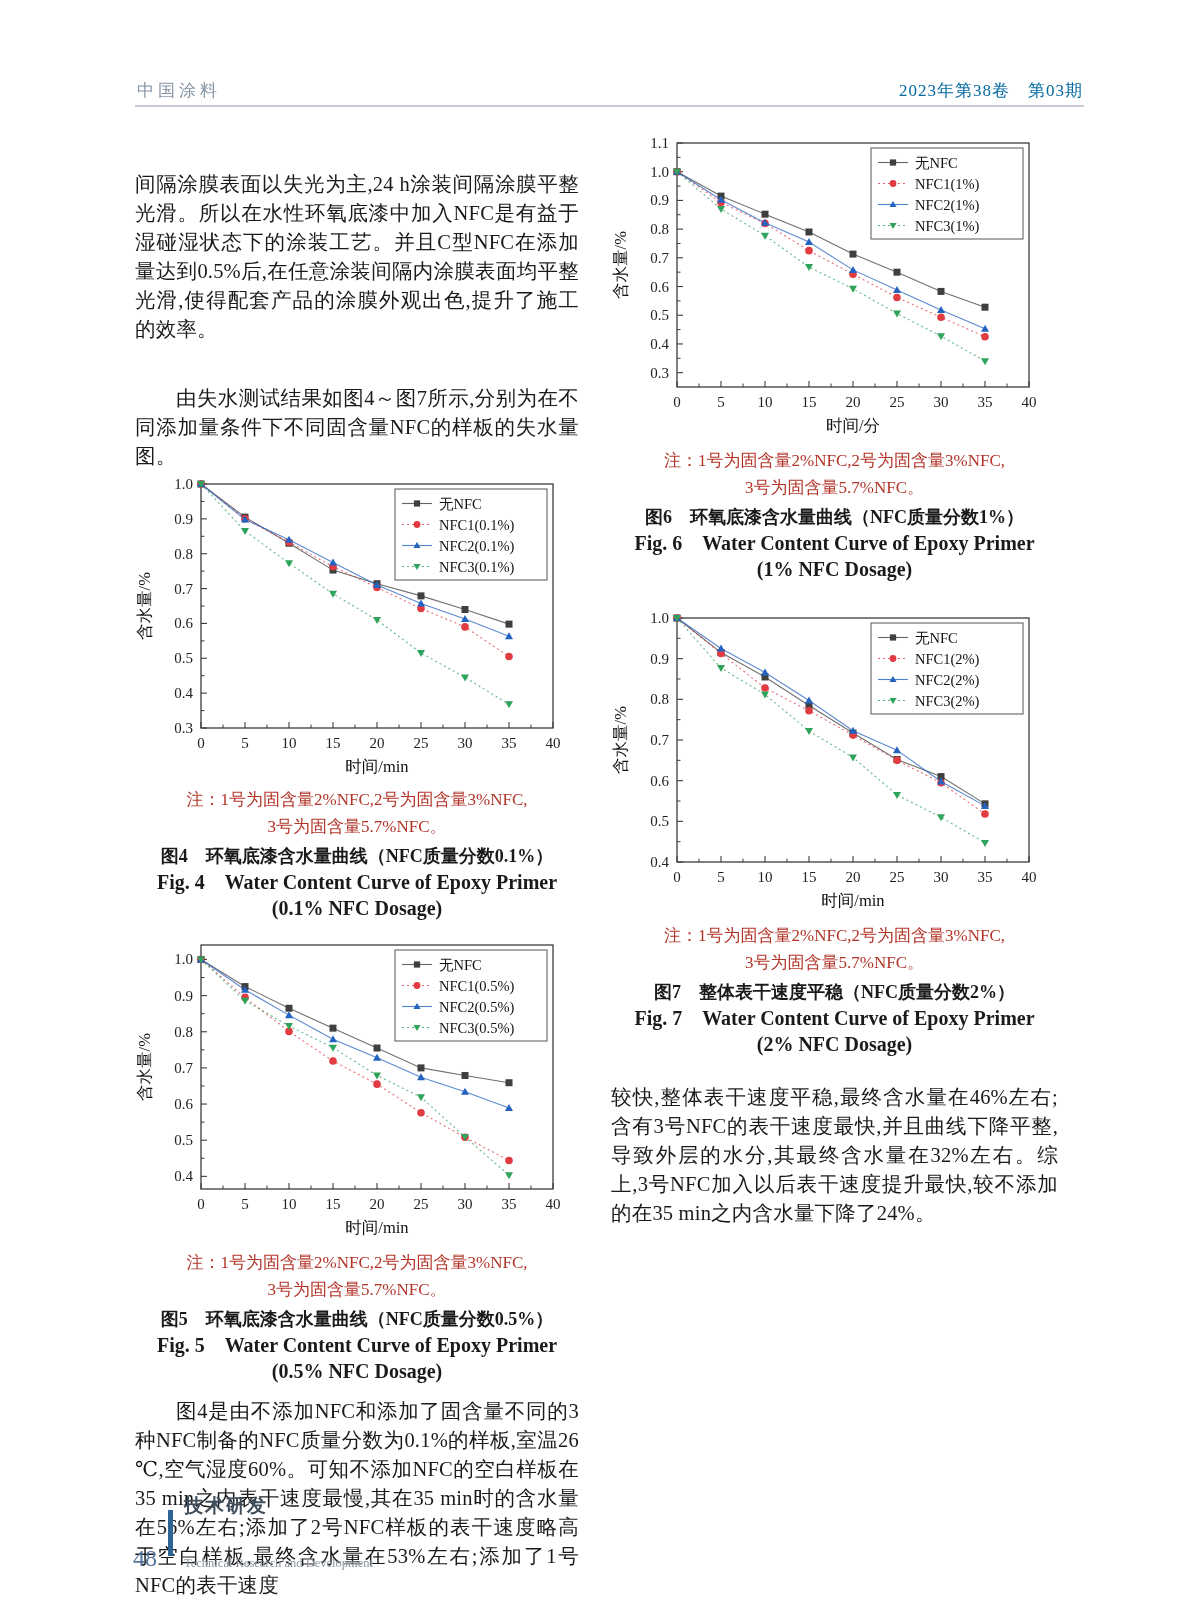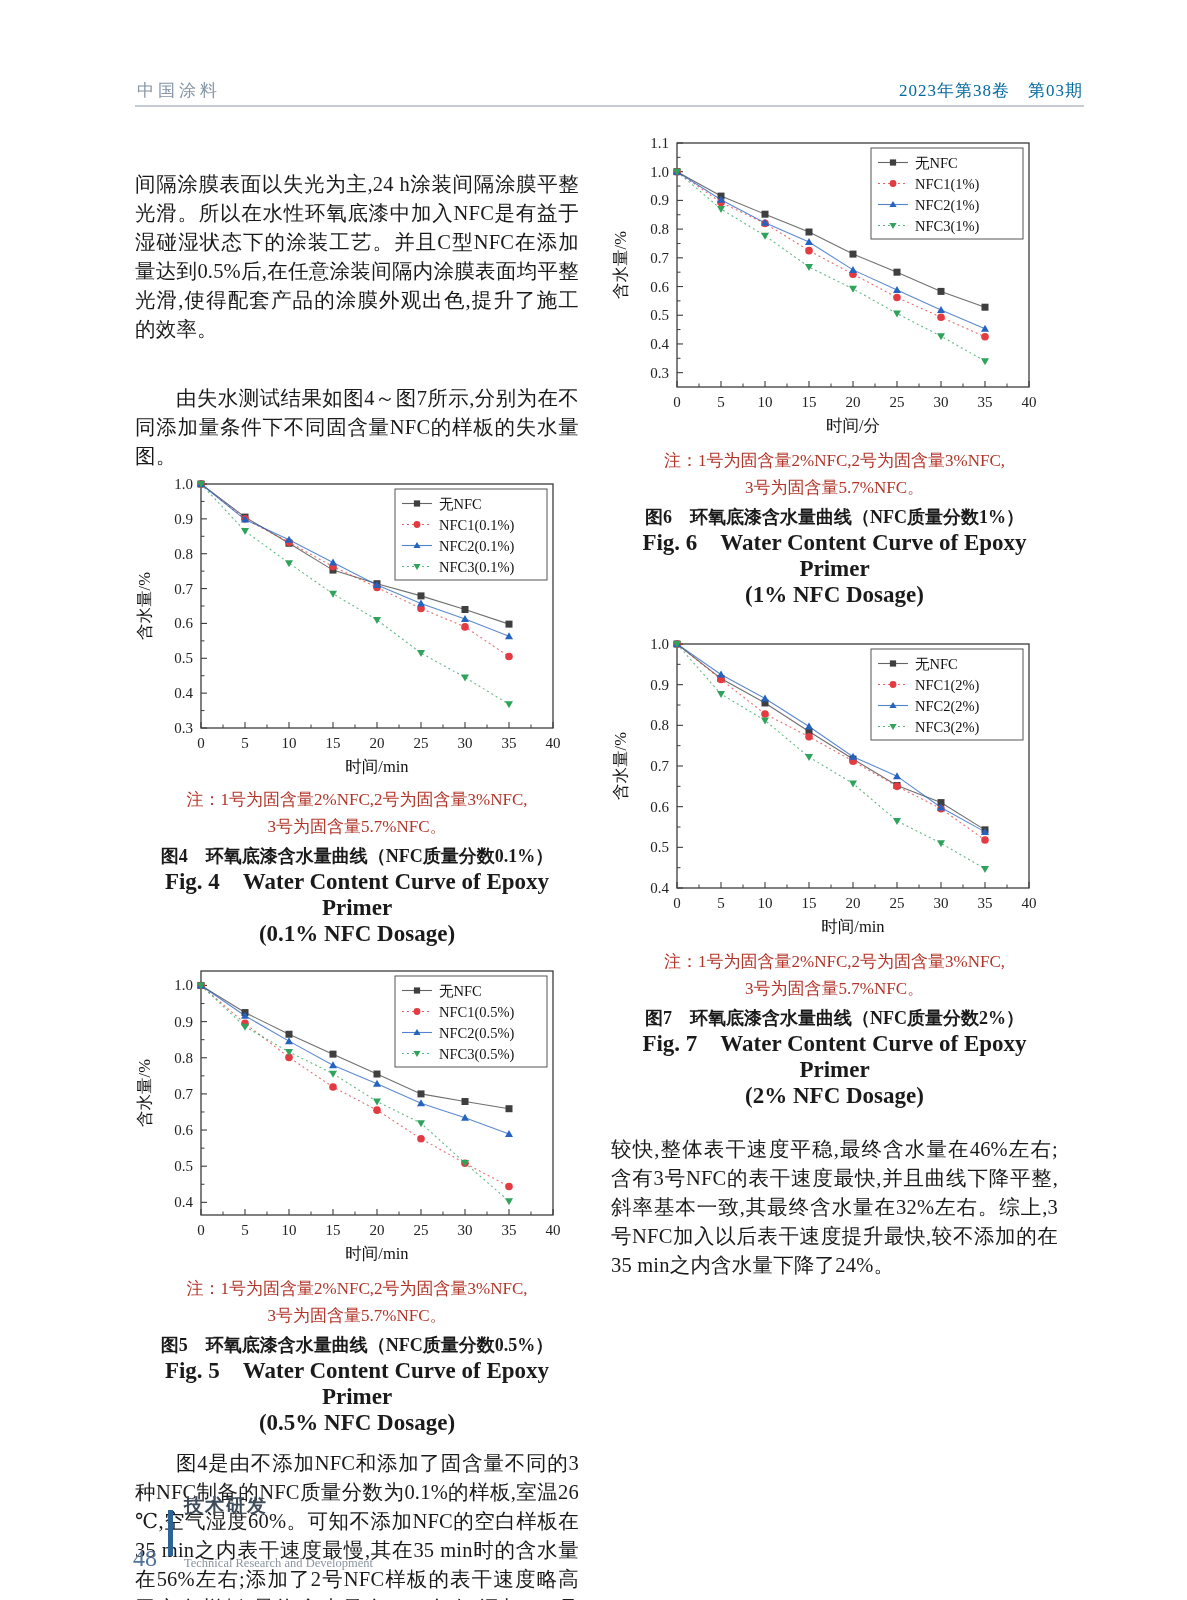--- a/index.html
+++ b/index.html
@@ -16,21 +16,21 @@
   .col-right{position:absolute;left:611px;top:135px;width:447px;}
 
   .body-para{font-size:20.5px;line-height:29px;text-align:justify;letter-spacing:0.2px;margin-top:40px;}
   .indent{text-indent:2em;}
 
   .sec-heading{margin-top:9px;font-size:20px;font-weight:bold;color:#c0392b;line-height:29px;}
   .sec-num{margin-right:16px;}
 
   .fig-note{text-align:center;color:#b23428;font-size:17px;line-height:27px;font-weight:normal;}
   .fig-caption-zh{text-align:center;font-weight:bold;font-size:18px;line-height:26px;margin-top:3px;}
-  .fig-caption-en{text-align:center;font-weight:bold;font-size:23px;line-height:26px;}
+  .fig-caption-en{text-align:center;font-weight:bold;font-size:20px;line-height:26px;}
 
   .chart-mount{display:block;}
 
   
   .footer{position:absolute;left:133px;top:1494px;display:flex;align-items:center;}
   .footer-page{font-size:24px;color:#52749c;margin-right:11px;align-self:flex-end;}
   .footer-bar{width:5px;height:46px;background:#2e6396;margin-right:11px;}
   .footer-zh{font-size:19px;font-weight:bold;color:#3f4c59;letter-spacing:2px;line-height:24px;}
   .footer-en{font-size:12.5px;color:#8a949f;line-height:18px;margin-top:36px;}
 </style>
@@ -481,25 +481,25 @@
           <path d="M 282 65.9 L 285.6 72.1 L 278.4 72.1 Z" fill="#2563c0"></path>
           <text x="304" y="74.5" font-size="14.5" fill="#111">NFC2(2%)</text>
           <line x1="267" y1="90.5" x2="297" y2="90.5" stroke="#2fa35c" stroke-width="1.1" stroke-opacity="0.8" stroke-dasharray="2 3"></line>
           <path d="M 282 94.1 L 285.6 87.9 L 278.4 87.9 Z" fill="#2fa35c"></path>
           <text x="304" y="95.5" font-size="14.5" fill="#111">NFC3(2%)</text>
         </svg></div>
     <div class="fig-note" style="margin-top:8px;">
       <div>注：1号为固含量2%NFC,2号为固含量3%NFC,</div>
       <div>3号为固含量5.7%NFC。</div>
     </div>
-    <div class="fig-caption-zh">图7　环氧底漆含水量曲线（NFC质量分数2%）</div>
+    <div class="fig-caption-zh">图7　整体表干速度平稳（NFC质量分数2%）</div>
     <div class="fig-caption-en">Fig. 7　Water Content Curve of Epoxy Primer</div>
     <div class="fig-caption-en">(2% NFC Dosage)</div>
 
-    <div class="body-para" style="margin-top:26px;">较快,整体表干速度平稳,最终含水量在46%左右;含有3号NFC的表干速度最快,并且曲线下降平整,斜率基本一致,其最终含水量在32%左右。综上,3号NFC加入以后表干速度提升最快,较不添加的在35 min之内含水量下降了24%。</div>
+    <div class="body-para" style="margin-top:26px;">较快,整体表干速度平稳,最终含水量在46%左右;含有3号NFC的表干速度最快,并且曲线下降平整,导致外层的水分,其最终含水量在32%左右。综上,3号NFC加入以后表干速度提升最快,较不添加的在35 min之内含水量下降了24%。</div>
   </div>
 
   <div class="footer">
     <div class="footer-page">48</div>
     <div class="footer-bar"></div>
     <div>
       <div class="footer-zh">技术研发</div>
       <div class="footer-en">Technical Research and Development</div>
     </div>
   </div>

